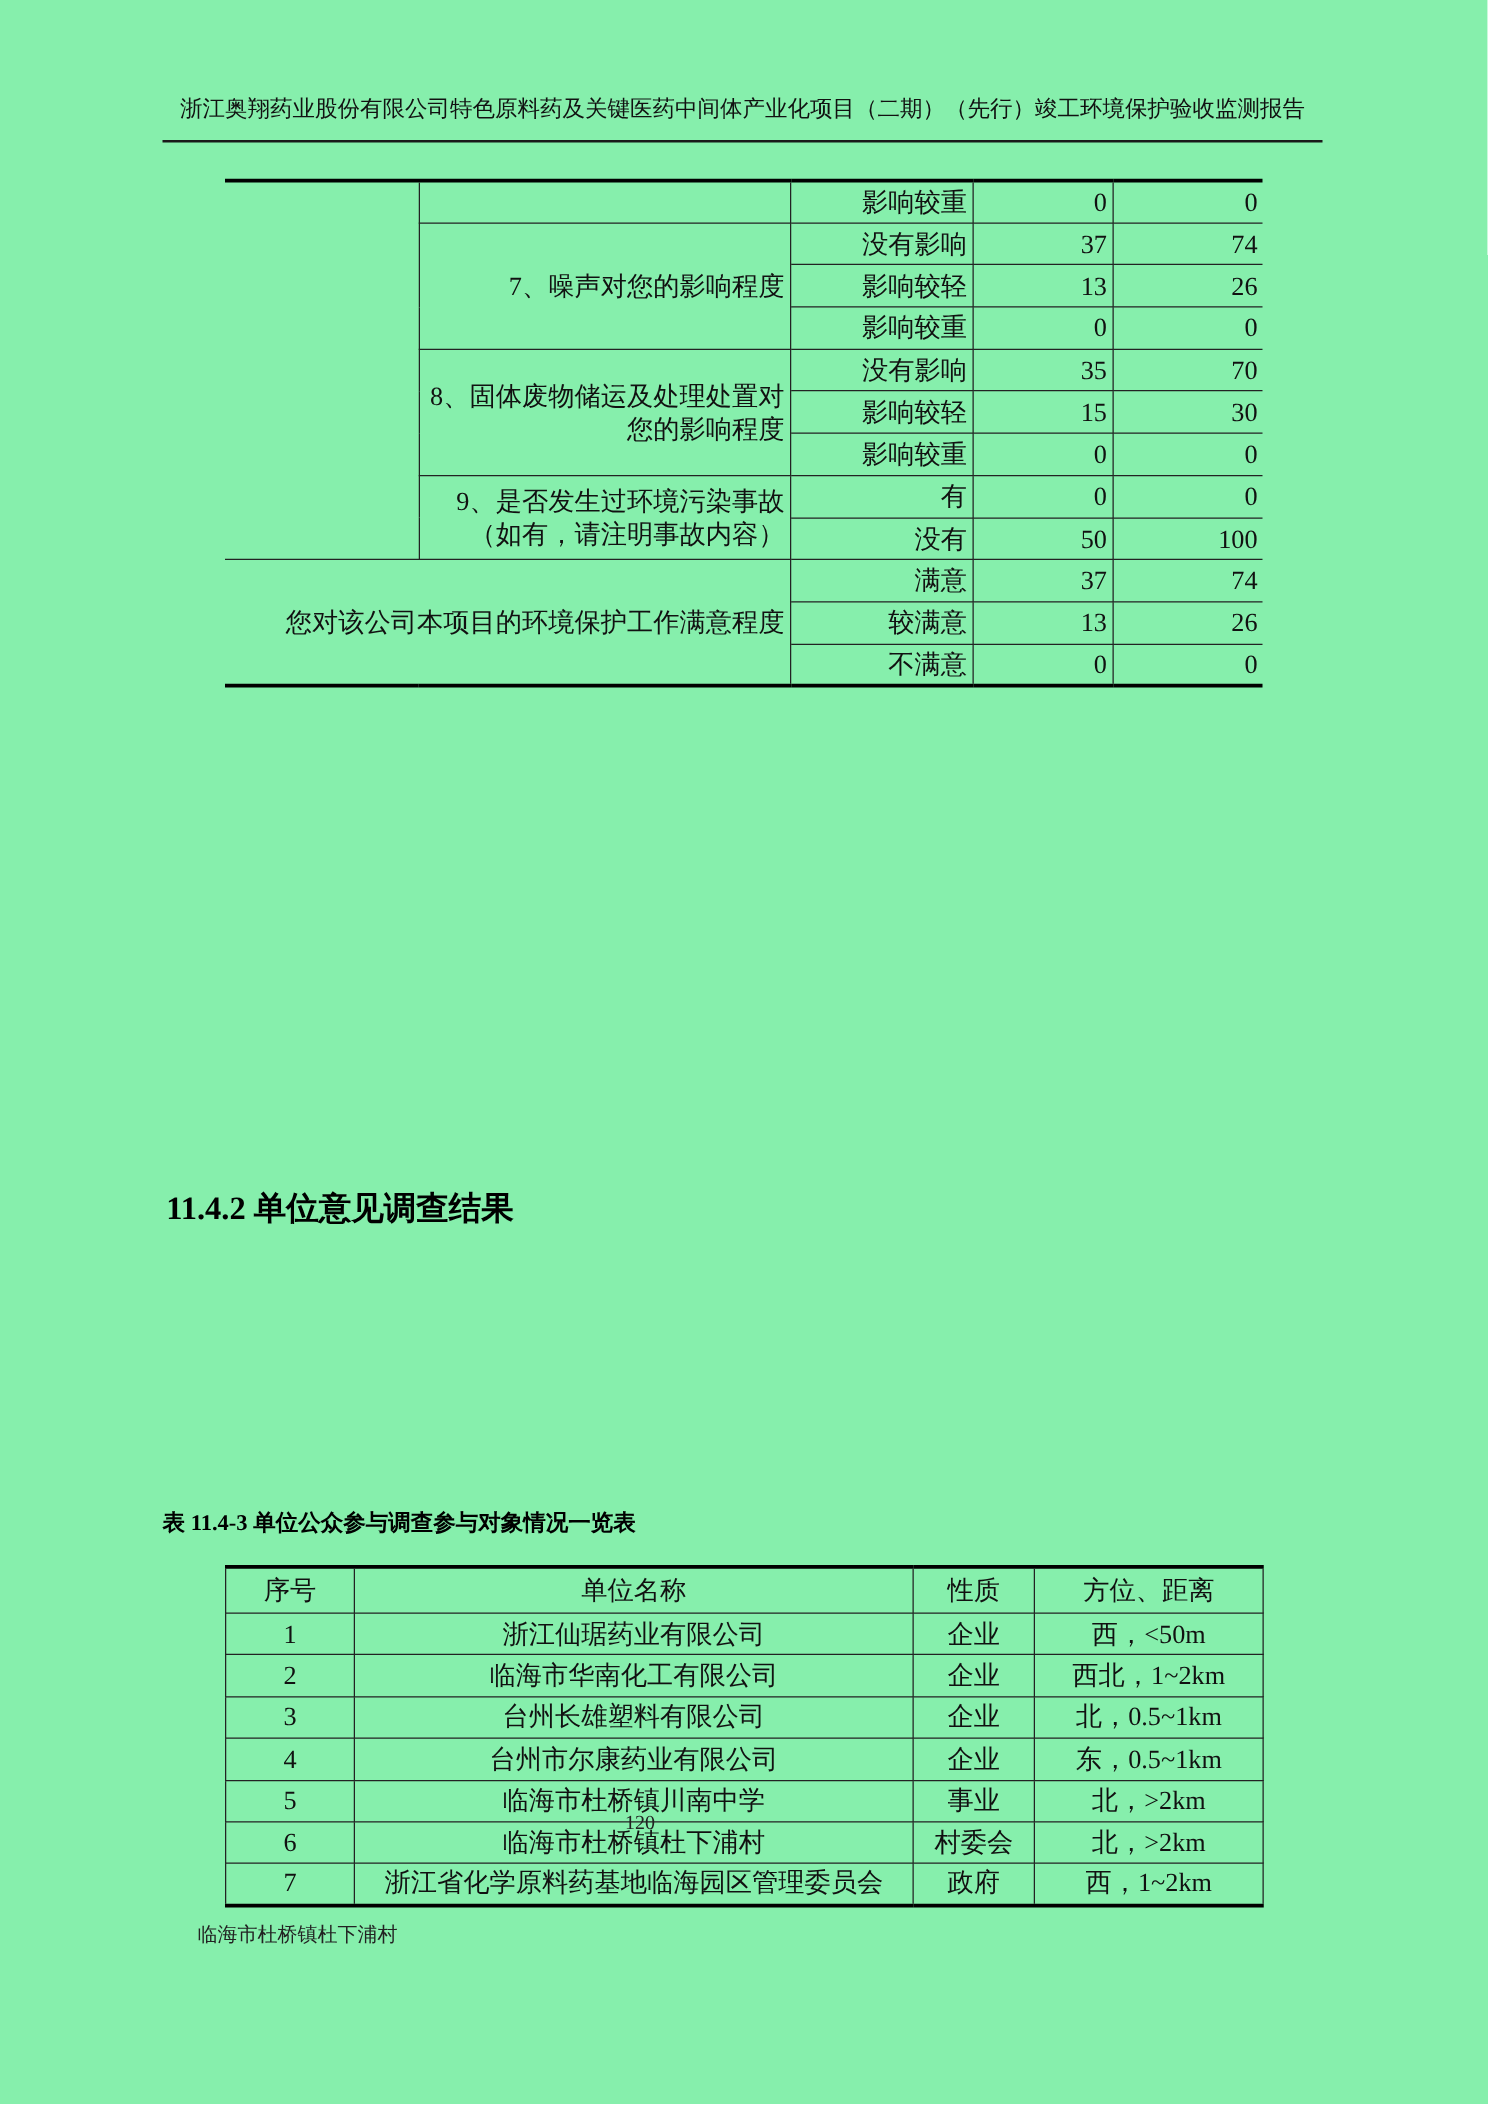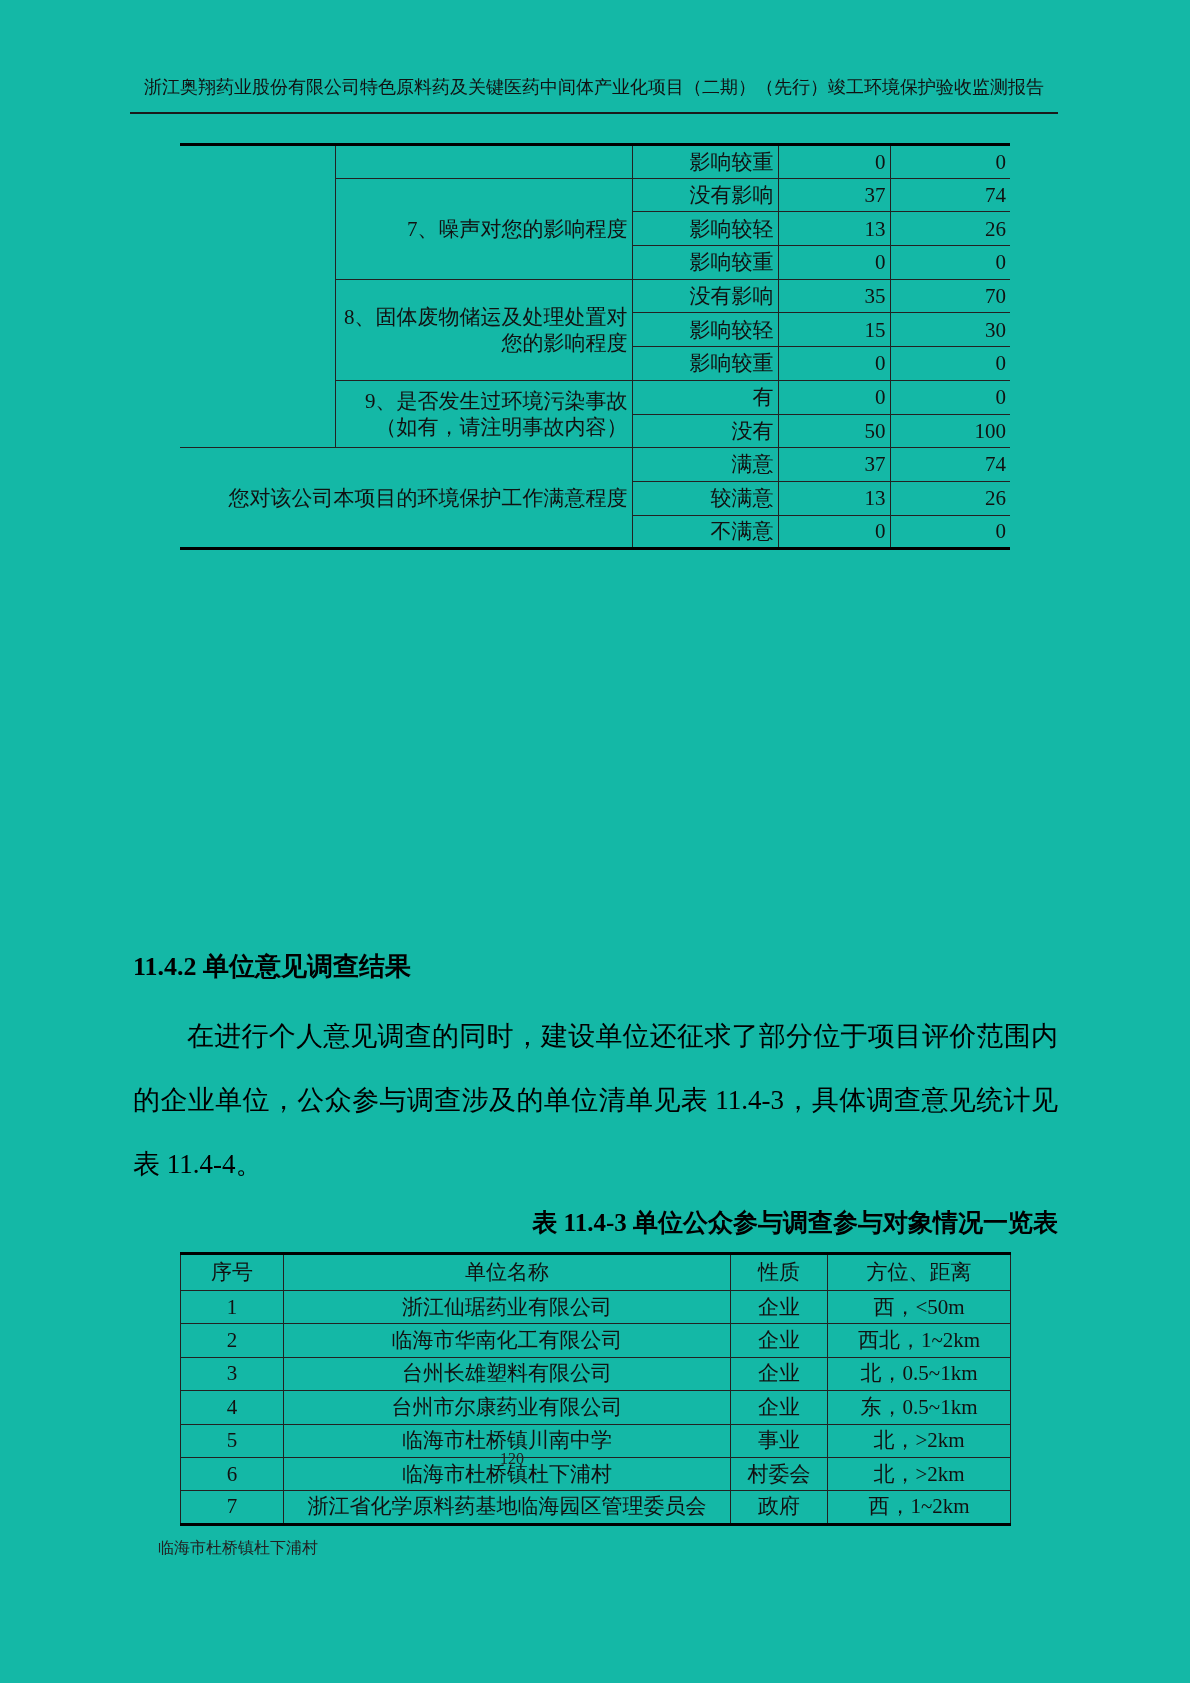--- a/index.html
+++ b/index.html
@@ -1,17 +1,17 @@
 <!DOCTYPE html>
 <html><head>
 <meta charset="utf-8">
 <style>
   html,body { margin:0; padding:0; background:#ffffff; }
   .page {
-    position:relative; width:1190px; height:1683px; background:#14b8a6;
+    position:relative; width:1190px; height:1683px; background:#86efac;
     font-family:"Liberation Serif","DejaVu Serif",serif; color:#111;
     overflow:hidden;
   }
   
   .header {
     position:absolute; left:130px; width:928px; top:74px;
     text-align:center; font-size:18px; line-height:26px;
     padding-bottom:12px; border-bottom:2px solid #1a1a1a;
   }
   
@@ -35,21 +35,21 @@
     text-indent:54px; color:#000;
   }
   .p1 { top:553px; }
   .p2 { top:1004px; }
   .heading {
     position:absolute; left:133px; top:949px;
     font-size:26px; font-weight:bold; color:#000;
   }
   .caption {
     position:absolute; left:130px; width:928px; top:1206px;
-    text-align:right; font-size:25px; font-weight:bold; color:#000;
+    text-align:left; font-size:18px; font-weight:bold; color:#000;
   }
   
   table.units {
     position:absolute; left:180px; top:1252px; width:830px;
     border-collapse:collapse; table-layout:fixed;
   }
   table.units tr { height:33.4px; }
   table.units tr.head { height:37px;padding-left:36px; }
   table.units th, table.units td {
     border:1px solid #222; text-align:center; vertical-align:middle;
@@ -149,21 +149,20 @@
         <td class="bb">不满意</td>
         <td class="bb">0</td>
         <td class="bb nr">0</td>
       </tr>
     </tbody>
   </table>
 
 
   <div class="heading">11.4.2 单位意见调查结果</div>
 
-  <div class="para p2">在进行个人意见调查的同时，建设单位还征求了部分位于项目评价范围内的企业单位，公众参与调查涉及的单位清单见表 11.4-3，具体调查意见统计见表 11.4-4。</div>
 
   <div class="caption">表 11.4-3  单位公众参与调查参与对象情况一览表</div>
 
   <table class="units">
     <colgroup>
       <col style="width:103px">
         <col style="width:447px">
         <col style="width:97px">
         <col style="width:183px">
     </colgroup>

